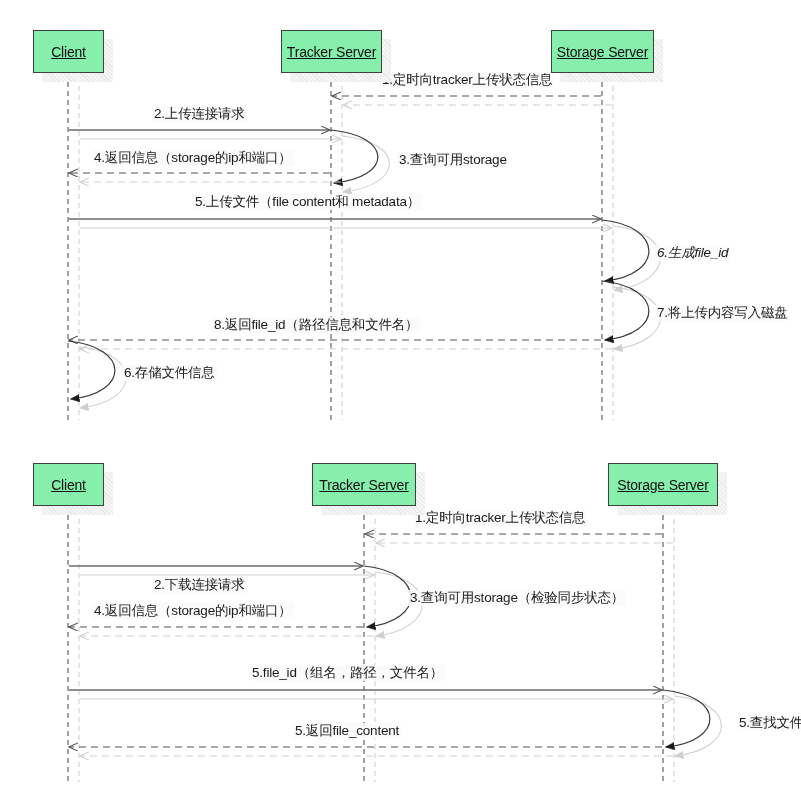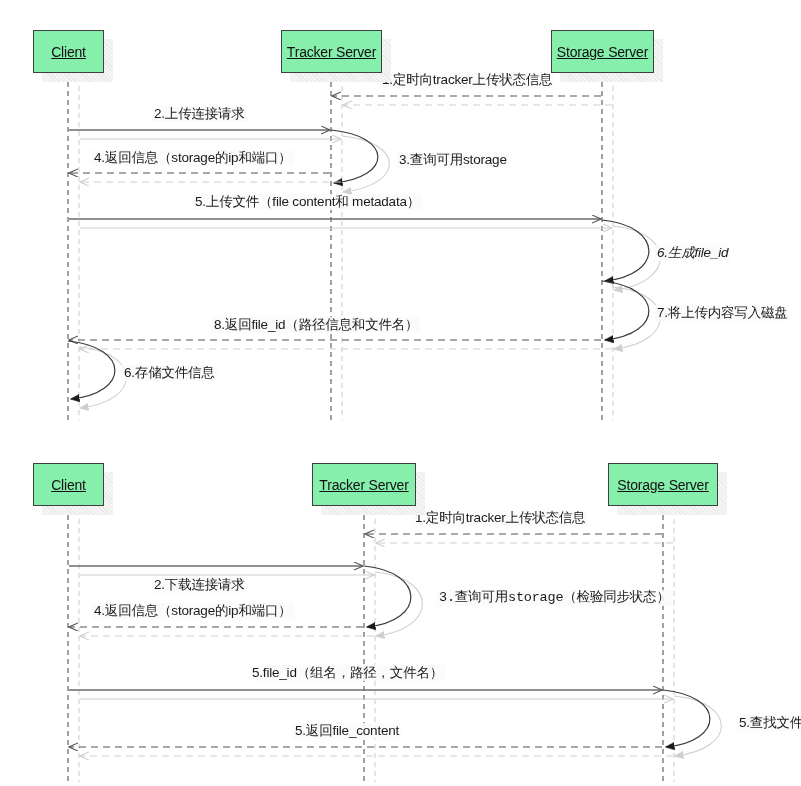--- a/index.html
+++ b/index.html
@@ -136,21 +136,21 @@
     <div class="lbl" style="left: 152px; top: 106px;">2.上传连接请求</div>
     <div class="lbl" style="left: 385px; top: 152px; margin-left: 12px;">3.查询可用storage</div>
     <div class="lbl" style="left: 92px; top: 150px;">4.返回信息（storage的ip和端口）</div>
     <div class="lbl" style="left: 193px; top: 194px;">5.上传文件（file content和 metadata）</div>
     <div class="lbl" style="left: 655px; top: 245px; font-style: italic;">6.生成file_id</div>
     <div class="lbl" style="left: 655px; top: 305px;">7.将上传内容写入磁盘</div>
     <div class="lbl" style="left: 212px; top: 317px;">8.返回file_id（路径信息和文件名）</div>
     <div class="lbl" style="left: 122px; top: 365px;">6.存储文件信息</div>
     <div class="lbl" style="left: 413px; top: 510px;">1.定时向tracker上传状态信息</div>
     <div class="lbl" style="left: 152px; top: 541px; margin-top: 36px;">2.下载连接请求</div>
-    <div class="lbl" style="left: 437px; top: 590px; font-family: Liberation Mono, monospace;">3.查询可用storage（检验同步状态）</div>
+    <div class="lbl" style="left: 408px; top: 590px;">3.查询可用storage（检验同步状态）</div>
     <div class="lbl" style="left: 92px; top: 603px;">4.返回信息（storage的ip和端口）</div>
     <div class="lbl" style="left: 250px; top: 665px;">5.file_id（组名，路径，文件名）</div>
     <div class="lbl" style="left: 717px; top: 715px; margin-left: 20px;">5.查找文件</div>
     <div class="lbl" style="left: 293px; top: 723px;">5.返回file_content</div>
   </div>
 <div id="actor-layer">
     <div class="actor-shadow" style="left: 42px; top: 39px; width: 71px; height: 43px;"></div>
     <div class="actor-box" style="left: 33px; top: 30px; width: 71px; height: 43px;">
       <span class="actor-label">Client</span>
     </div>

